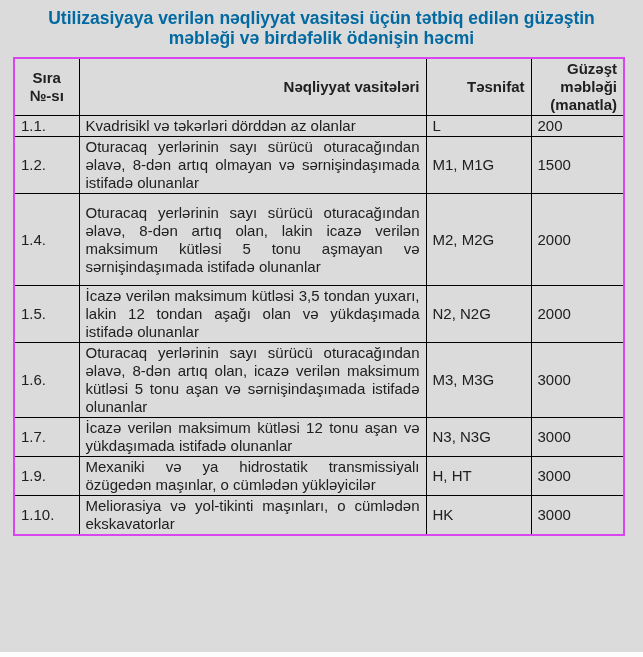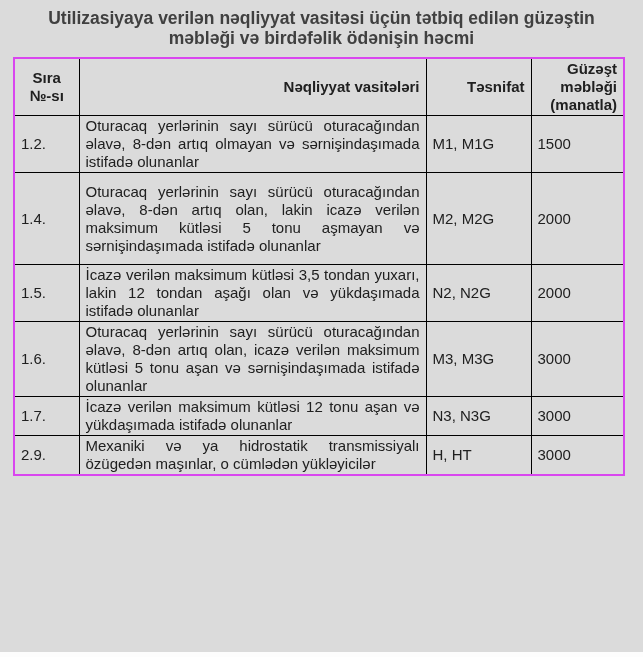--- a/index.html
+++ b/index.html
@@ -16,21 +16,21 @@
     color: #202020;
     overflow: hidden;
   }
   .doc-title {
     margin: 8px auto 0;
     max-width: 565px;
     font-size: 17.5px;
     line-height: 20px;
     font-weight: bold;
     text-align: center;
-    color: #404040;
+    color: #0369a1;
   }
   .doc-intro {
     margin: 12px 20px 0 17px;
     font-size: 17px;
     line-height: 22px;
     text-align: justify;
     text-indent: 38px;
   }
   table.fees {
     margin: 9px 0 0 13px;
@@ -87,20 +87,26 @@
     </colgroup>
     <thead>
       <tr>
         <th class="center">Sıra №-sı</th>
         <th>Nəqliyyat vasitələri</th>
         <th>Təsnifat</th>
         <th>Güzəşt məbləği (manatla)</th>
       </tr>
     </thead>
     <tbody>
+      <tr class="r1">
+        <td class="cell-no">1.1.</td>
+        <td class="cell-desc">Kvadrisikl və təkərləri dörddən az olanlar</td>
+        <td class="cell-class">L</td>
+        <td class="cell-amt">200</td>
+      </tr>
       <tr>
         <td class="cell-no">1.2.</td>
         <td class="cell-desc">Oturacaq yerlərinin sayı sürücü oturacağından əlavə, 8-dən artıq olmayan və sərnişindaşımada istifadə olunanlar</td>
         <td class="cell-class">M1, M1G</td>
         <td class="cell-amt">1500</td>
       </tr>
       <tr class="r3">
         <td class="cell-no">1.4.</td>
         <td class="cell-desc">Oturacaq yerlərinin sayı sürücü oturacağından əlavə, 8-dən artıq olan, lakin icazə verilən maksimum kütləsi 5 tonu aşmayan və sərnişindaşımada istifadə olunanlar</td>
         <td class="cell-class">M2, M2G</td>
@@ -118,22 +124,28 @@
         <td class="cell-class">M3, M3G</td>
         <td class="cell-amt">3000</td>
       </tr>
       <tr>
         <td class="cell-no">1.7.</td>
         <td class="cell-desc">İcazə verilən maksimum kütləsi 12 tonu aşan və yükdaşımada istifadə olunanlar</td>
         <td class="cell-class">N3, N3G</td>
         <td class="cell-amt">3000</td>
       </tr>
       <tr>
-        <td class="cell-no">2.9.</td>
+        <td class="cell-no">1.9.</td>
         <td class="cell-desc">Mexaniki və ya hidrostatik transmissiyalı özügedən maşınlar, o cümlədən yükləyicilər</td>
         <td class="cell-class">H, HT</td>
+        <td class="cell-amt">3000</td>
+      </tr>
+      <tr>
+        <td class="cell-no">1.10.</td>
+        <td class="cell-desc">Meliorasiya və yol-tikinti maşınları, o cümlədən ekskavatorlar</td>
+        <td class="cell-class">HK</td>
         <td class="cell-amt">3000</td>
       </tr>
     </tbody>
   </table>
 
   <div class="bottom-strip"></div>
 </div>
 
 </body></html>

